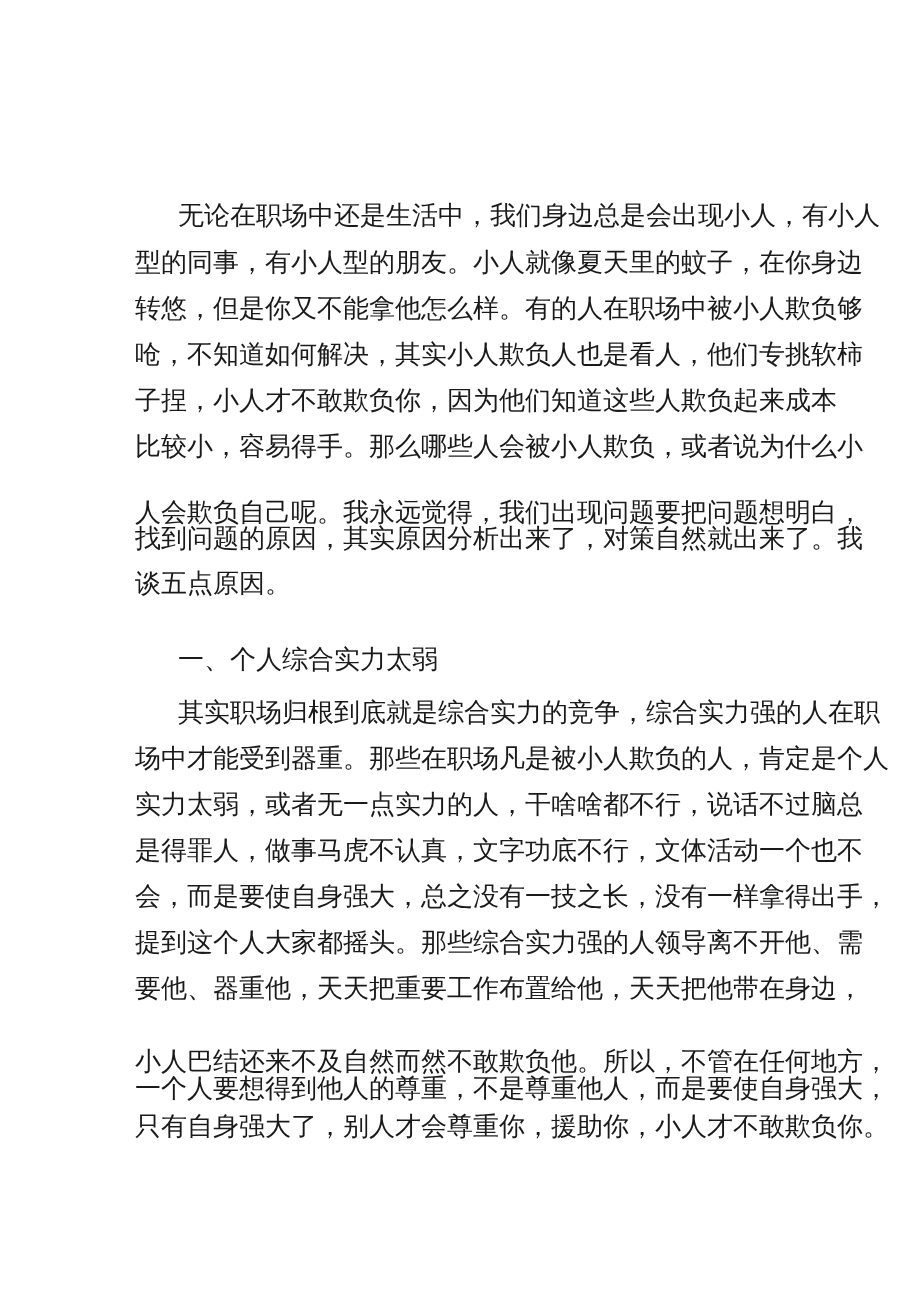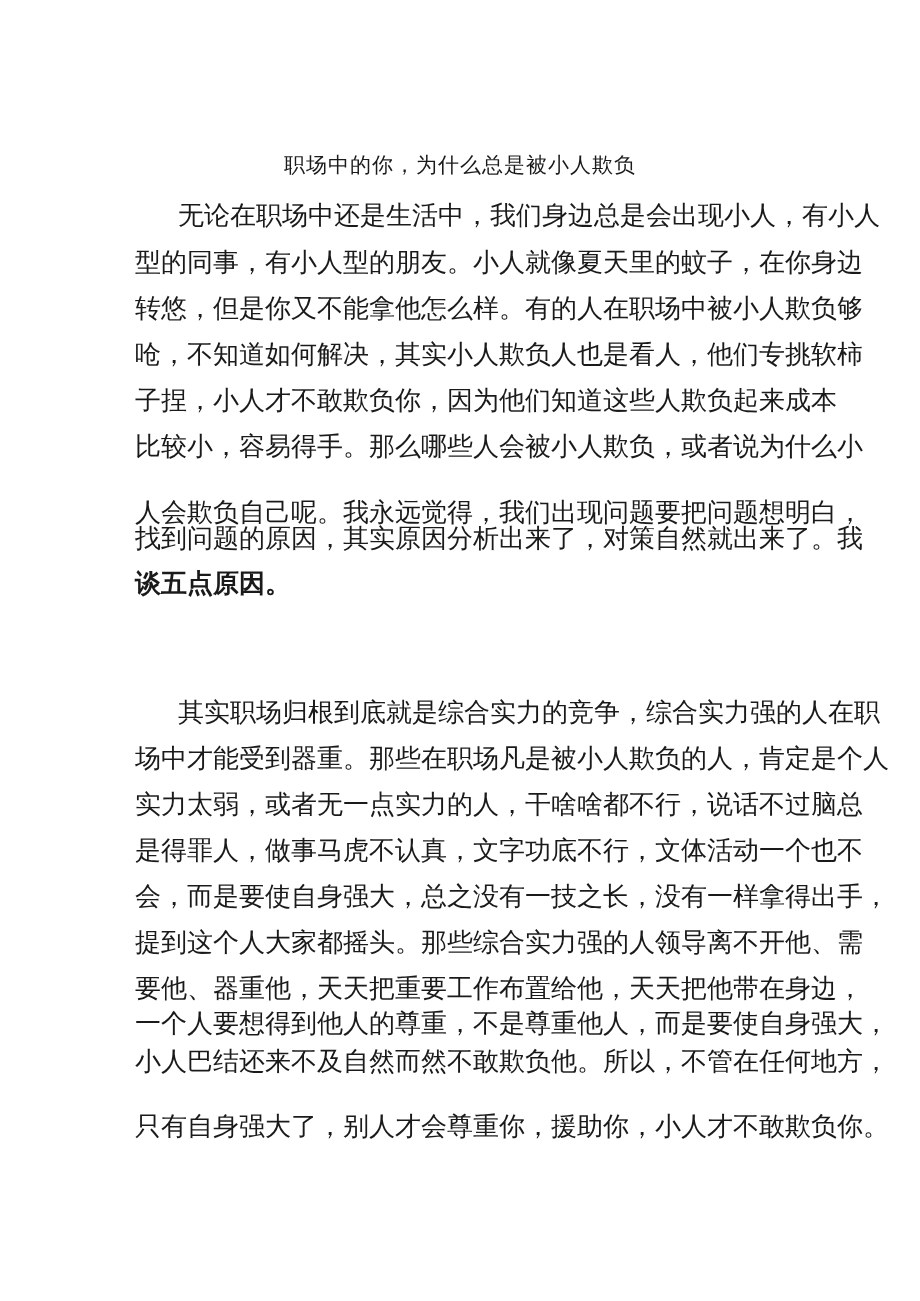--- a/index.html
+++ b/index.html
@@ -3,47 +3,47 @@
 <meta charset="utf-8">
 <style>
   html, body { margin: 0; padding: 0; background: #ffffff; }
   body { width: 920px; height: 1301px; position: relative; overflow: hidden;
          font-family: "DejaVu Serif", "Liberation Serif", serif; color: #1a1a1a; }
   .page { position: absolute; left: 0; top: 0; width: 920px; height: 1301px; background: #fff; }
   .title { position: absolute; top: 150px; left: 0; width: 920px; text-align: center;
            font-size: 21px; letter-spacing: 1px; line-height: 30px; }
   .line { position: absolute; left: 135px; width: 672px; font-size: 26px; line-height: 30px;
           white-space: nowrap; text-align: justify; text-align-last: justify; letter-spacing: 0px; }
-  .line.last { text-align-last: left; font-weight: bold; }
+  .line.last { text-align-last: left; }
   .indent { left: 178px; width: 629px; }
 </style>
 </head>
 <body>
 
 <div class="page">
-  <div class="title">职场中的你，为什么总是被小人欺负</div>
 
   <div>
     <div class="line indent" style="top:200px">无论在职场中还是生活中，我们身边总是会出现小人，有小人</div>
     <div class="line" style="top:247px">型的同事，有小人型的朋友。小人就像夏天里的蚊子，在你身边</div>
     <div class="line" style="top:293px">转悠，但是你又不能拿他怎么样。有的人在职场中被小人欺负够</div>
     <div class="line" style="top:339px">呛，不知道如何解决，其实小人欺负人也是看人，他们专挑软柿</div>
     <div class="line" style="top:385px">子捏，小人才不敢欺负你，因为他们知道这些人欺负起来成本</div>
     <div class="line" style="top:431px">比较小，容易得手。那么哪些人会被小人欺负，或者说为什么小</div>
     <div class="line" style="top:497px">人会欺负自己呢。我永远觉得，我们出现问题要把问题想明白，</div>
     <div class="line" style="top:523px">找到问题的原因，其实原因分析出来了，对策自然就出来了。我</div>
     <div class="line last" style="top:568px">谈五点原因。</div>
   </div>
 
+  <div class="line last indent" style="top:644px">一、个人综合实力太弱</div>
 
   <div>
     <div class="line indent" style="top:697px">其实职场归根到底就是综合实力的竞争，综合实力强的人在职</div>
     <div class="line" style="top:743px">场中才能受到器重。那些在职场凡是被小人欺负的人，肯定是个人</div>
     <div class="line" style="top:789px">实力太弱，或者无一点实力的人，干啥啥都不行，说话不过脑总</div>
     <div class="line" style="top:835px">是得罪人，做事马虎不认真，文字功底不行，文体活动一个也不</div>
     <div class="line" style="top:881px">会，而是要使自身强大，总之没有一技之长，没有一样拿得出手，</div>
     <div class="line" style="top:927px">提到这个人大家都摇头。那些综合实力强的人领导离不开他、需</div>
     <div class="line" style="top:973px">要他、器重他，天天把重要工作布置给他，天天把他带在身边，</div>
     <div class="line" style="top:1046px">小人巴结还来不及自然而然不敢欺负他。所以，不管在任何地方，</div>
-    <div class="line" style="top:1008px">一个人要想得到他人的尊重，不是尊重他人，而是要使自身强大，</div>
+    <div class="line" style="top:1073px">一个人要想得到他人的尊重，不是尊重他人，而是要使自身强大，</div>
     <div class="line" style="top:1111px">只有自身强大了，别人才会尊重你，援助你，小人才不敢欺负你。</div>
   </div>
 </div>
 
 </body></html>

